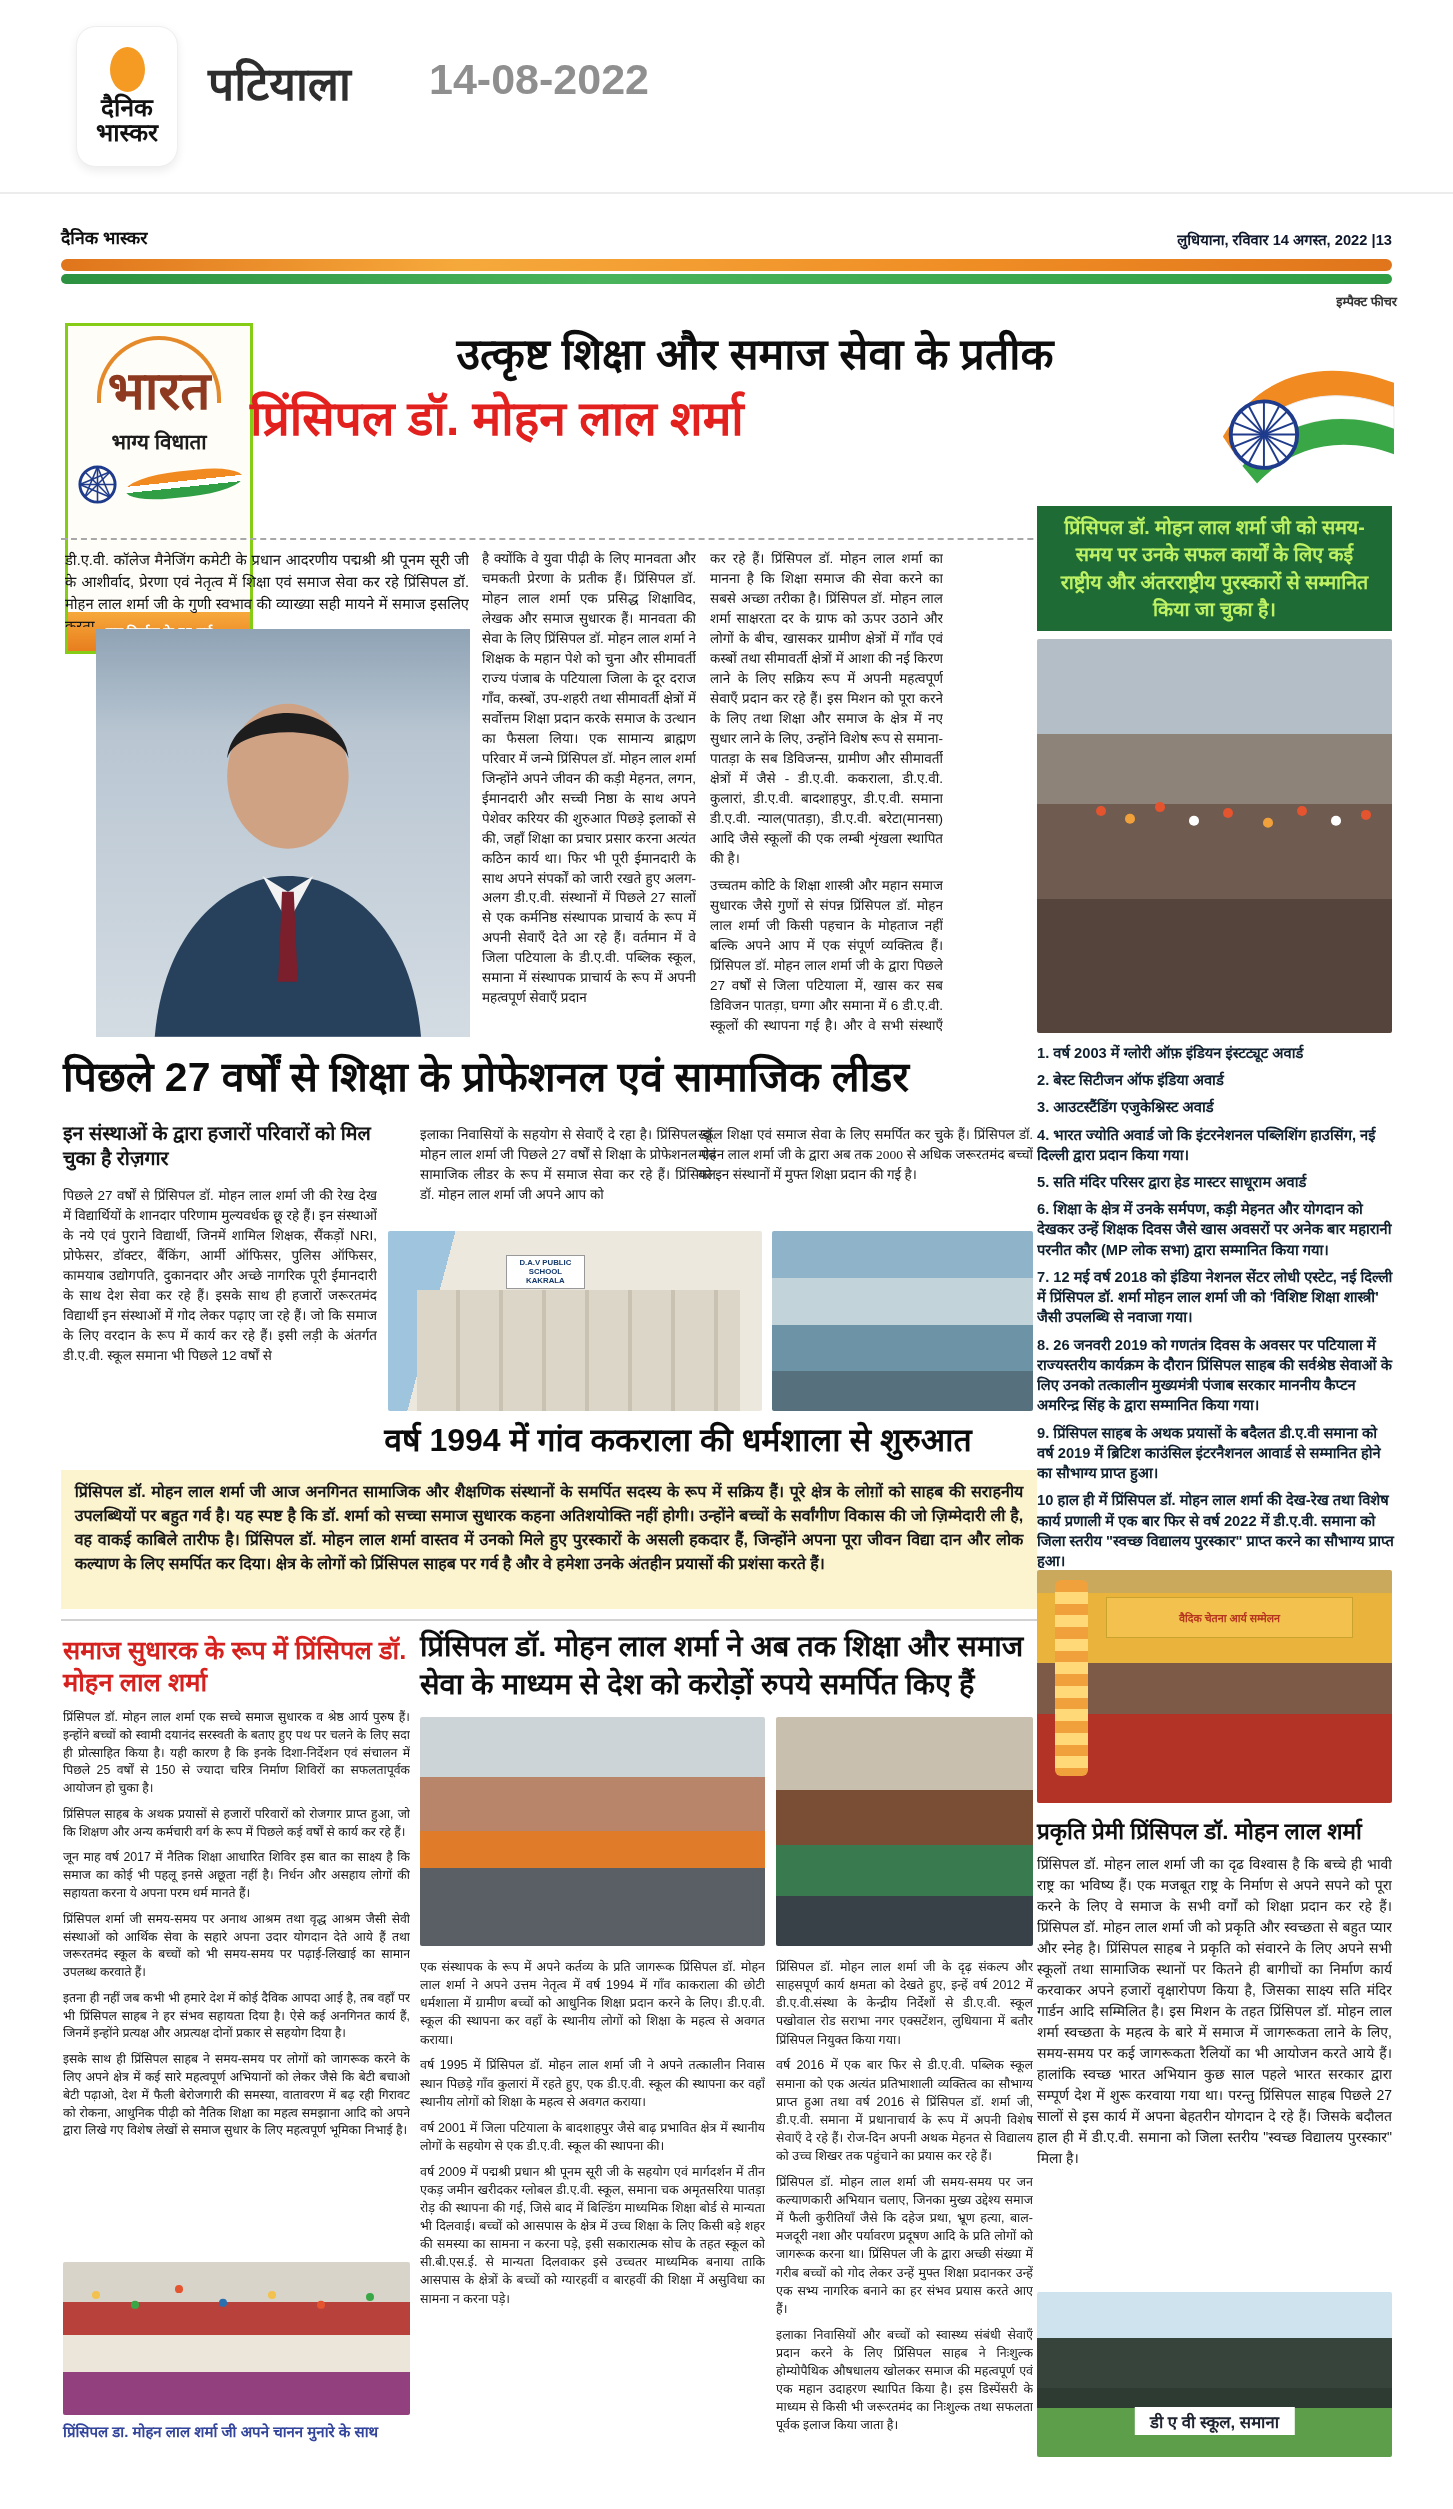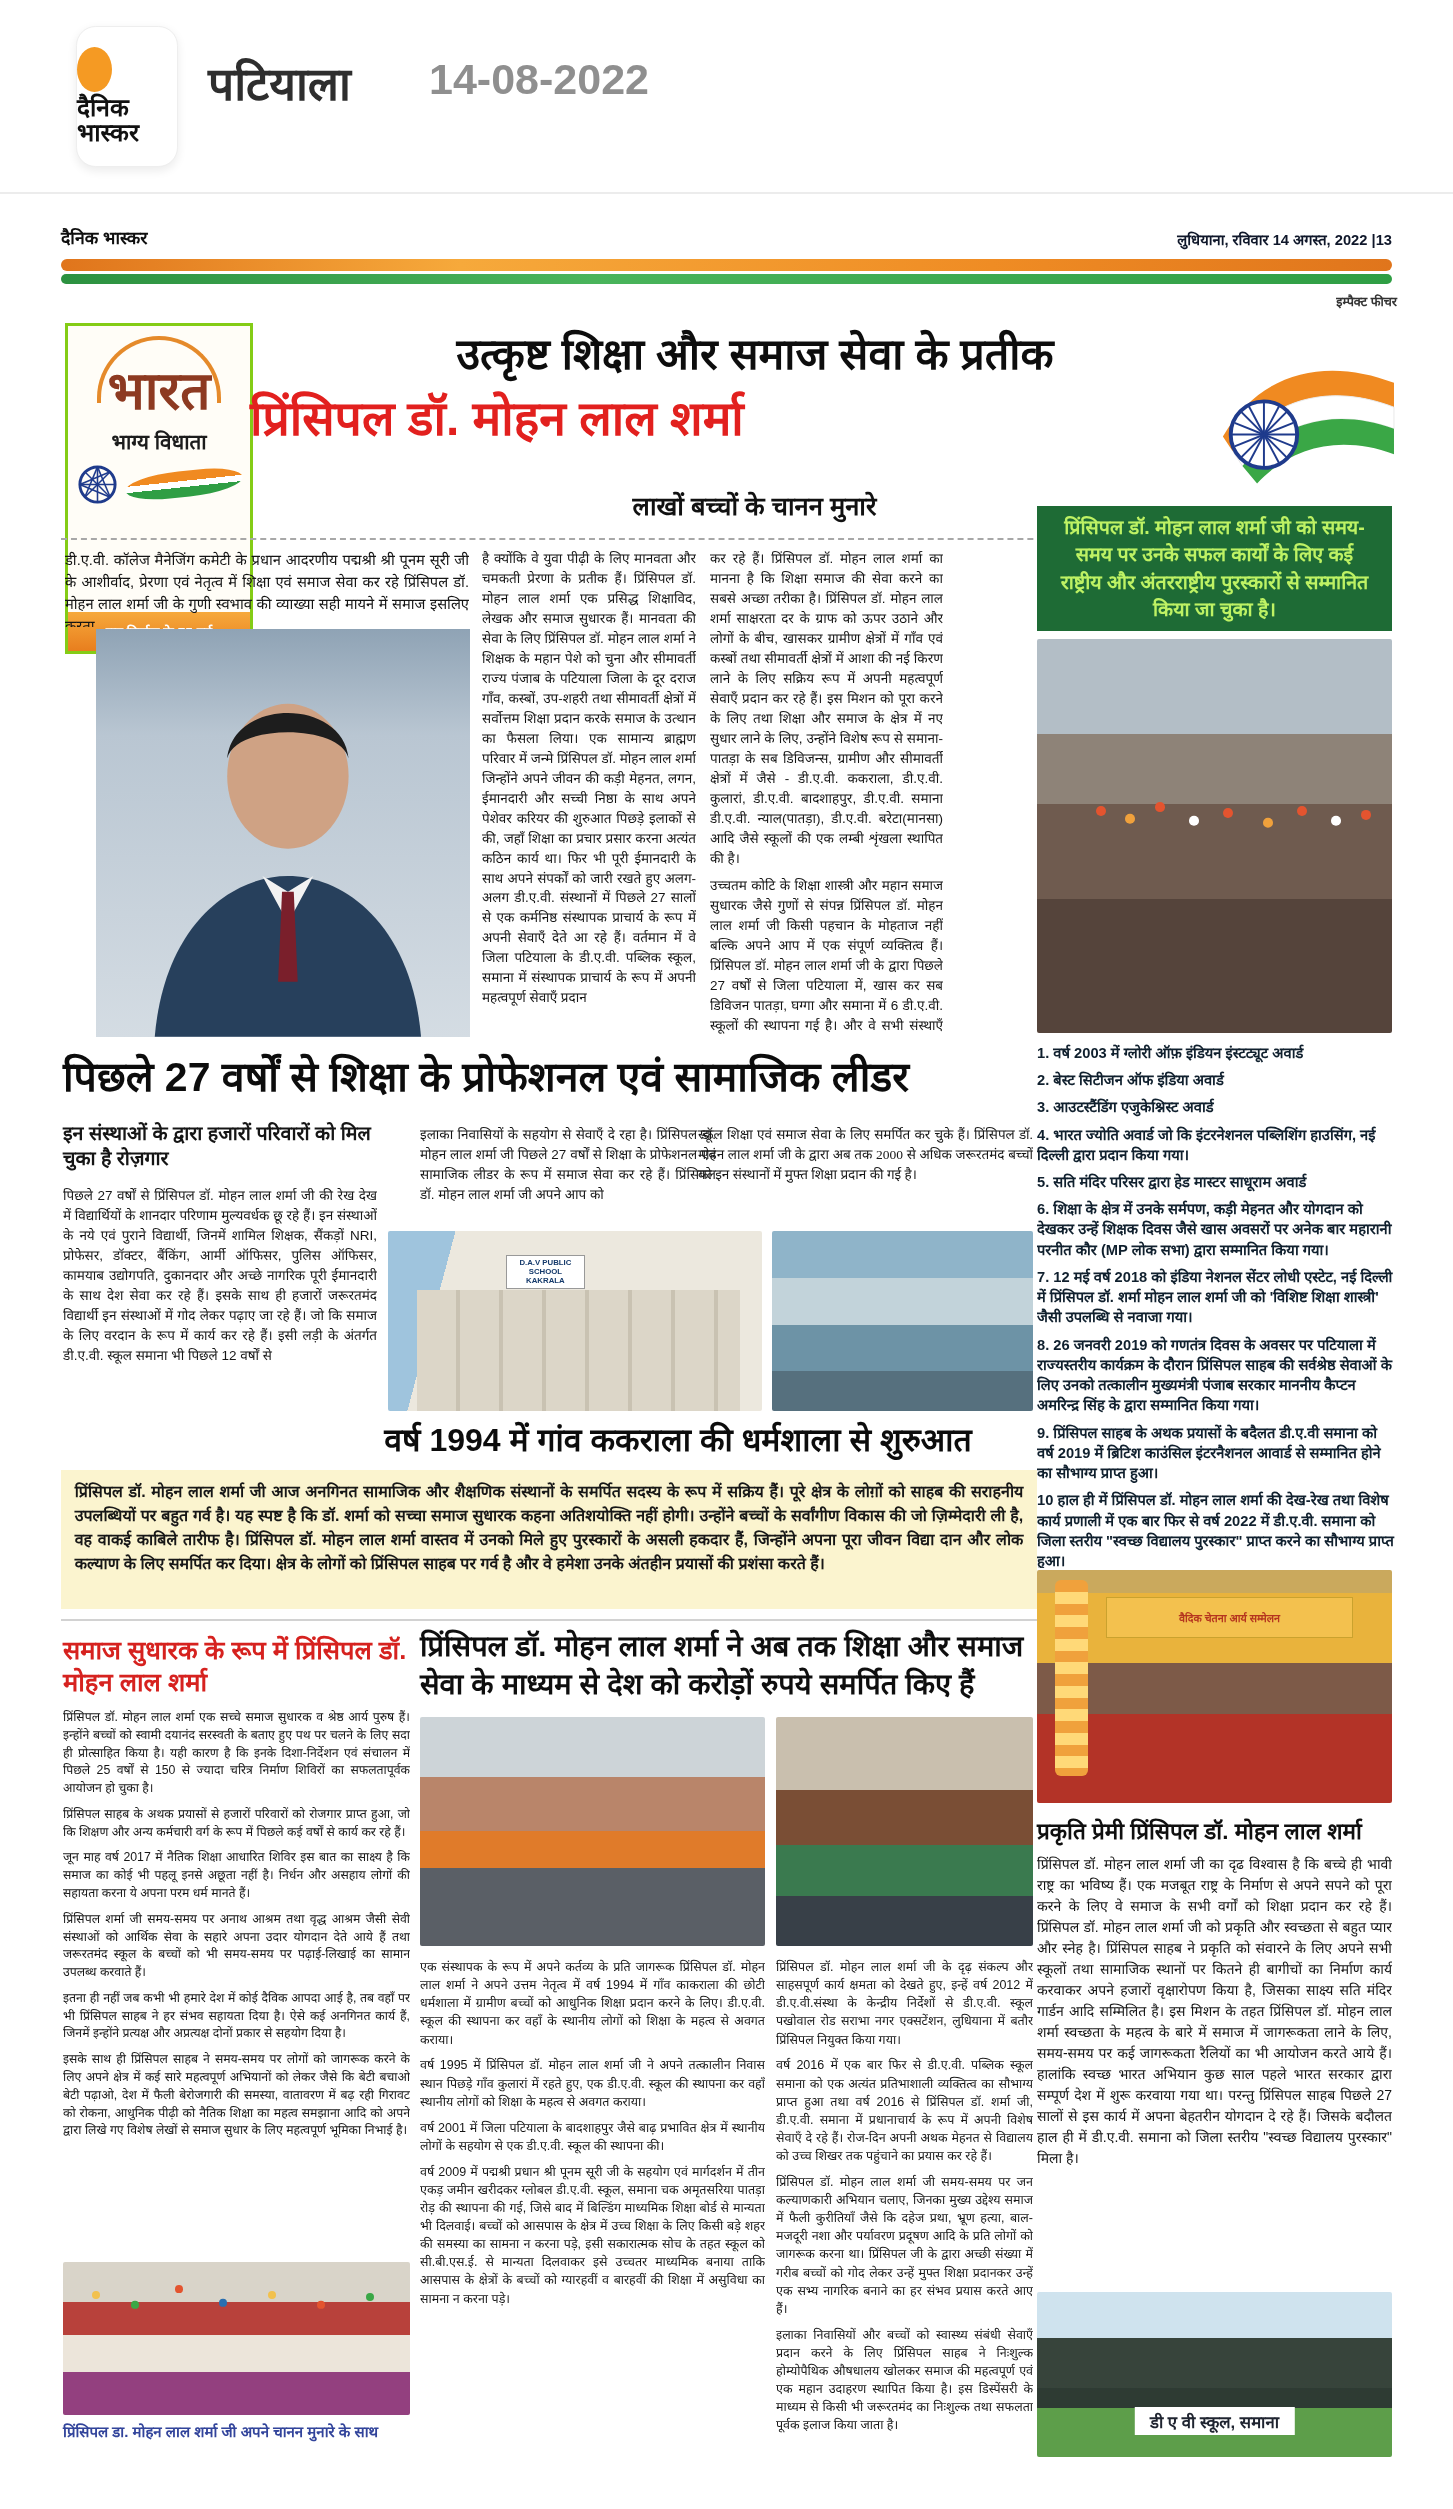--- a/index.html
+++ b/index.html
@@ -2,21 +2,21 @@
 <html lang="hi"><head>
 <meta charset="utf-8">
 <style>
   html,body{margin:0;padding:0;background:#fff;}
   .page{position:relative;width:1454px;height:2509px;background:#ffffff;
         font-family:"Liberation Sans","DejaVu Sans",sans-serif;color:#141414;overflow:hidden;}
 
   
   .app-header{position:absolute;left:0;top:0;width:1454px;height:192px;background:#fff;border-bottom:2px solid #ececec;}
   .logo-card{position:absolute;left:76px;top:25.5px;width:100px;height:139px;border:1px solid #eee;border-radius:19.6px;
-             box-shadow:0 3.9px 9.8px rgba(0,0,0,.08);display:flex;flex-direction:column;align-items:flex-start;justify-content:center;background:#fff;}
+             box-shadow:0 3.9px 9.8px rgba(0,0,0,.08);display:flex;flex-direction:column;align-items:center;justify-content:center;background:#fff;}
   .logo-sun{width:35px;height:45px;border-radius:50%;background:#f59a23;margin-bottom:3.9px;}
   .logo-word{font-weight:900;font-size:24.5px;line-height:1.02;color:#111;text-align:center;}
   .city{position:absolute;left:208px;top:51px;font-size:46px;font-weight:800;color:#2e2e2e;}
   .hdr-date{position:absolute;left:429px;top:55px;font-size:43px;font-weight:600;color:#8f8f8f;}
 
   
   .np-row{position:absolute;left:61px;top:225px;width:1331px;display:flex;justify-content:space-between;align-items:flex-end;}
   .np-brand{font-size:17.6px;font-weight:900;color:#0f0f0f;}
   .np-date{font-size:14.7px;font-weight:700;color:#0f172a;}
   .ribbon{position:absolute;left:61px;top:257px;width:1331px;height:29px;}
@@ -155,21 +155,20 @@
         </g>
       </svg>
       <div class="badge-wave"></div>
     </div>
     <div class="badge-band">राष्ट्र निर्माण के 75 वर्ष</div>
   </div>
 
   <div class="kicker">इम्पैक्ट फीचर</div>
   <div class="head1">उत्कृष्ट शिक्षा और समाज सेवा के प्रतीक</div>
   <div class="head2">प्रिंसिपल डॉ. मोहन लाल शर्मा</div>
-  <div class="head-sub">लाखों बच्चों के चानन मुनारे</div>
 
   <svg class="flag-art" viewBox="0 0 188 180">
     <path d="M10 110 C 50 40, 120 30, 185 55 L185 80 C 120 55, 60 70, 20 125 Z" fill="#f08a21"></path>
     <path d="M20 125 C 60 70, 120 55, 185 80 L185 102 C 125 80, 70 95, 30 140 Z" fill="#ffffff" stroke="#e8e8e8"></path>
     <path d="M30 140 C 70 95, 125 80, 185 102 L185 128 C 130 108, 80 120, 45 158 Z" fill="#3aa746"></path>
     <circle cx="52" cy="108" r="34" fill="#fff" stroke="#1f3b8c" stroke-width="4"></circle>
     <g stroke="#1f3b8c" stroke-width="2">
       <line x1="52" y1="74" x2="52" y2="142"></line>
         <line x1="18" y1="108" x2="86" y2="108"></line>
       <line x1="28" y1="84" x2="76" y2="132"></line>

